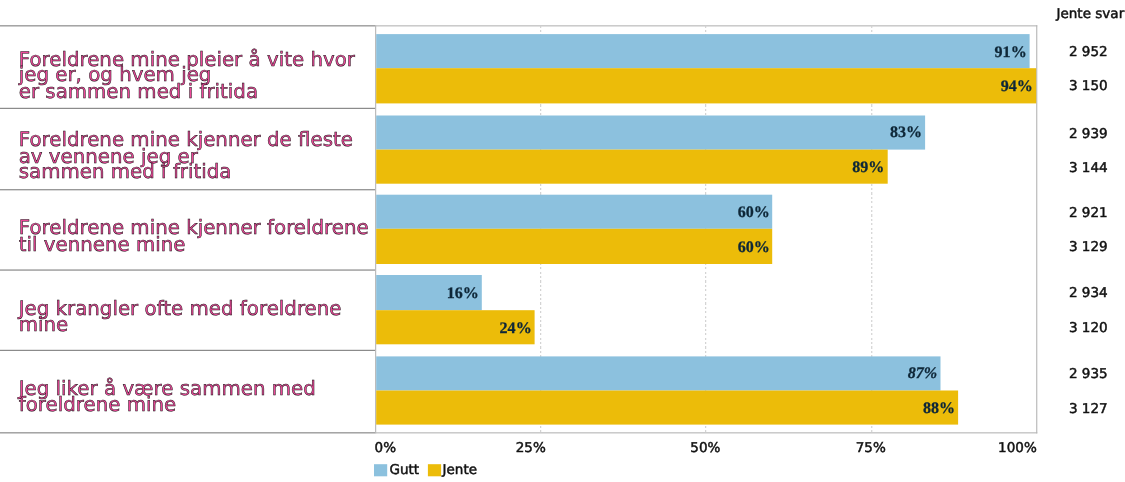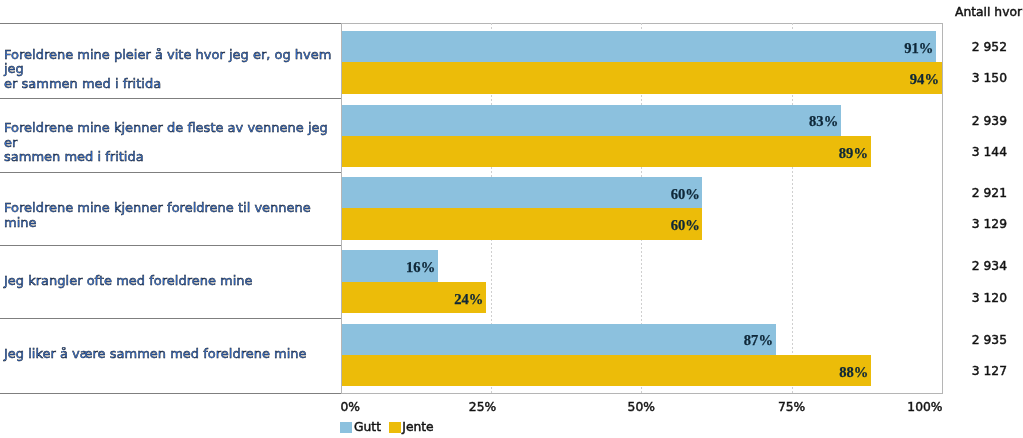--- a/index.html
+++ b/index.html
@@ -11,22 +11,22 @@
 
   
   .stmt-table{position:absolute;left:0;top:22.5px;width:341px;height:371px;}
   .stmt-row{position:absolute;left:0;width:340.6px;box-sizing:border-box;
             border-top:1px solid #7f7f7f;}
   .stmt-row.r0{top:0;height:75.7px;}
   .stmt-row.r1{top:75.7px;height:73.4px;}
   .stmt-row.r2{top:149.1px;height:73.1px;}
   .stmt-row.r3{top:222.2px;height:73.0px;}
   .stmt-row.r4{top:295.2px;height:76.4px;border-bottom:1px solid #7f7f7f;}
-  .stmt-text{position:absolute;left:4px;font-size:13px;line-height:14.7px;
-             color:#3b82f6;white-space:pre-line;
+  .stmt-text{position:absolute;left:17px;font-size:18px;line-height:14.7px;
+             color:#ec4899;white-space:pre-line;
              -webkit-text-stroke:0.45px #121212;}
   .stmt-row.r0 .stmt-text{top:24.0px;}
   .stmt-row.r1 .stmt-text{top:21.7px;}
   .stmt-row.r2 .stmt-text{top:28.7px;}
   .stmt-row.r3 .stmt-text{top:28.5px;}
   .stmt-row.r4 .stmt-text{top:28.3px;}
 
   
   .plot{position:absolute;left:340.5px;top:22.5px;width:601.5px;height:370.5px;}
   .plot-frame-top{position:absolute;left:0;top:0;width:602.5px;height:1px;background:#b5b5b5;}
@@ -129,42 +129,42 @@
           <span class="bar-label">91%</span>
         </div>
         <div class="bar gold" style="width: 600px;">
           <span class="bar-label">94%</span>
         </div>
       </div>
       <div class="bar-group b1">
         <div class="bar blue" style="width: 499.245px;">
           <span class="bar-label">83%</span>
         </div>
-        <div class="bar gold" style="width: 529px;">
+        <div class="bar gold" style="width: 465px;">
           <span class="bar-label">89%</span>
         </div>
       </div>
       <div class="bar-group b2">
         <div class="bar blue" style="width: 360.9px;">
           <span class="bar-label">60%</span>
         </div>
         <div class="bar gold" style="width: 360.9px;">
           <span class="bar-label">60%</span>
         </div>
       </div>
       <div class="bar-group b3">
         <div class="bar blue" style="width: 96.24px;">
           <span class="bar-label">16%</span>
         </div>
         <div class="bar gold" style="width: 144.36px;">
           <span class="bar-label">24%</span>
         </div>
       </div>
       <div class="bar-group b4">
-        <div class="bar blue" style="width: 434px;">
+        <div class="bar blue" style="width: 513px; font-style: italic;">
           <span class="bar-label">87%</span>
         </div>
         <div class="bar gold" style="width: 529.32px;">
           <span class="bar-label">88%</span>
         </div>
       </div>
   </div>
 
   <div class="xlabels">
     <span class="xtick t0">0%</span>
@@ -174,21 +174,21 @@
     <span class="xtick t100">100%</span>
   </div>
 
   <div class="legend">
     <span class="swatch blue"></span>
     <span class="legend-text gutt">Gutt</span>
     <span class="swatch gold"></span>
     <span class="legend-text jente">Jente</span>
   </div>
 
-  <div class="n-head">Antall hvor</div>
+  <div class="n-head">Jente svar</div>
     <div class="n-val v0g">2 952</div>
     <div class="n-val v0j">3 150</div>
     <div class="n-val v1g">2 939</div>
     <div class="n-val v1j">3 144</div>
     <div class="n-val v2g">2 921</div>
     <div class="n-val v2j">3 129</div>
     <div class="n-val v3g">2 934</div>
     <div class="n-val v3j">3 120</div>
     <div class="n-val v4g">2 935</div>
     <div class="n-val v4j">3 127</div>

